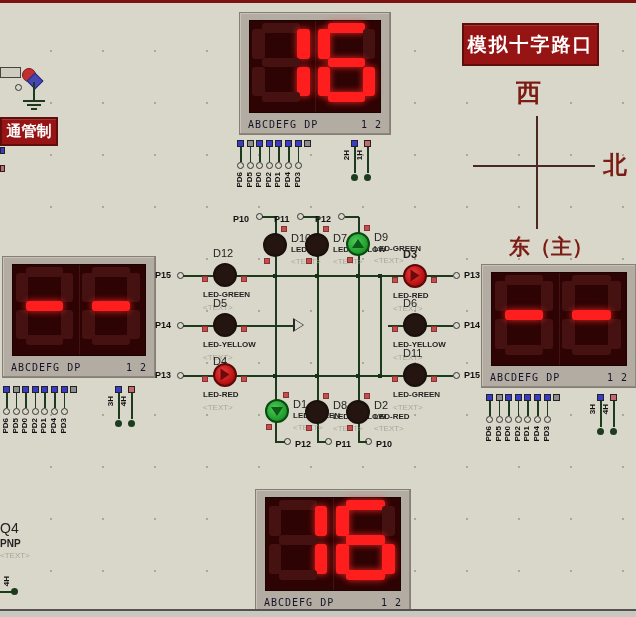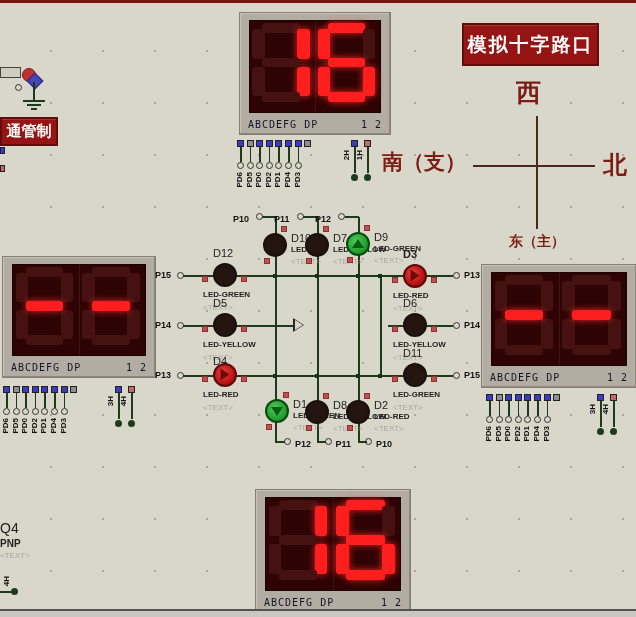--- a/index.html
+++ b/index.html
@@ -20,21 +20,21 @@
   .banner{background:#971414;border:2px solid #5f0d0d;color:#fff;font-weight:bold;
     display:flex;align-items:center;justify-content:center;box-shadow:inset 0 1px 0 rgba(255,255,255,.15);}
   #title-box{left:462px;top:23px;width:133px;height:39px;font-size:19px;letter-spacing:2px;}
   #control-box{left:0;top:117px;width:54px;height:25px;font-size:15px;overflow:hidden;}
 
   
   .cn{color:#7c1d15;font-family:"Liberation Serif","DejaVu Serif",serif;font-weight:bold;}
   #lbl-west{left:516px;top:76px;font-size:25px;}
   #lbl-south{left:382px;top:148px;font-size:21px;}
   #lbl-north{left:603px;top:149px;font-size:24px;}
-  #lbl-east{left:509px;top:233px;font-size:14px;text-align:right;}
+  #lbl-east{left:509px;top:233px;font-size:21px;text-align:right;}
   .cross{background:#4a2a20;}
 
   
   .display{background:#b3aca2;border:1px solid #847e74;box-shadow:inset -1px -1px 0 #8d877d, inset 1px 1px 0 #c8c2b8;}
   .dispInner{position:absolute;left:9px;top:7px;right:9px;bottom:21px;background:#2e0303;border:1px solid #1d0202;display:flex;}
   .digitBox{position:relative;flex:1;}
   .digitBox + .digitBox{border-left:1px solid rgba(90,30,30,.55);}
   .seg{position:absolute;border-radius:3px;background:#451111;}
   .seg.lit{background:#ff1e1e;box-shadow:0 0 7px rgba(255,40,40,.9);}
   .dispLabels{position:absolute;left:8px;right:8px;bottom:4px;display:flex;justify-content:space-between;
@@ -77,21 +77,20 @@
   <div class="abs top-bar"></div>
 
   <div class="abs banner" id="title-box">
     <span>模拟十字路口</span>
   </div>
   <div class="abs banner" id="control-box">
     <span>通管制</span>
   </div>
 
   <div class="abs cn" id="lbl-west">西</div>
-  <div class="abs cn" id="lbl-south">南（支）</div>
   <div class="abs cn" id="lbl-north">北</div>
   <div class="abs cn" id="lbl-east">东（主）</div>
   <div class="abs cross" style="left:536px;top:116px;width:2px;height:113px;"></div>
   <div class="abs cross" style="left:473px;top:165px;width:122px;height:2px;"></div>
 
   <div class="abs resistor"></div>
   <div class="abs redcomp"></div>
   <div class="abs bluecomp"></div>
   <div class="abs term" style="left:15px;top:84px;"></div>
   <div class="abs wire" style="left:33px;top:82px;width:1.5px;height:18px;"></div>

